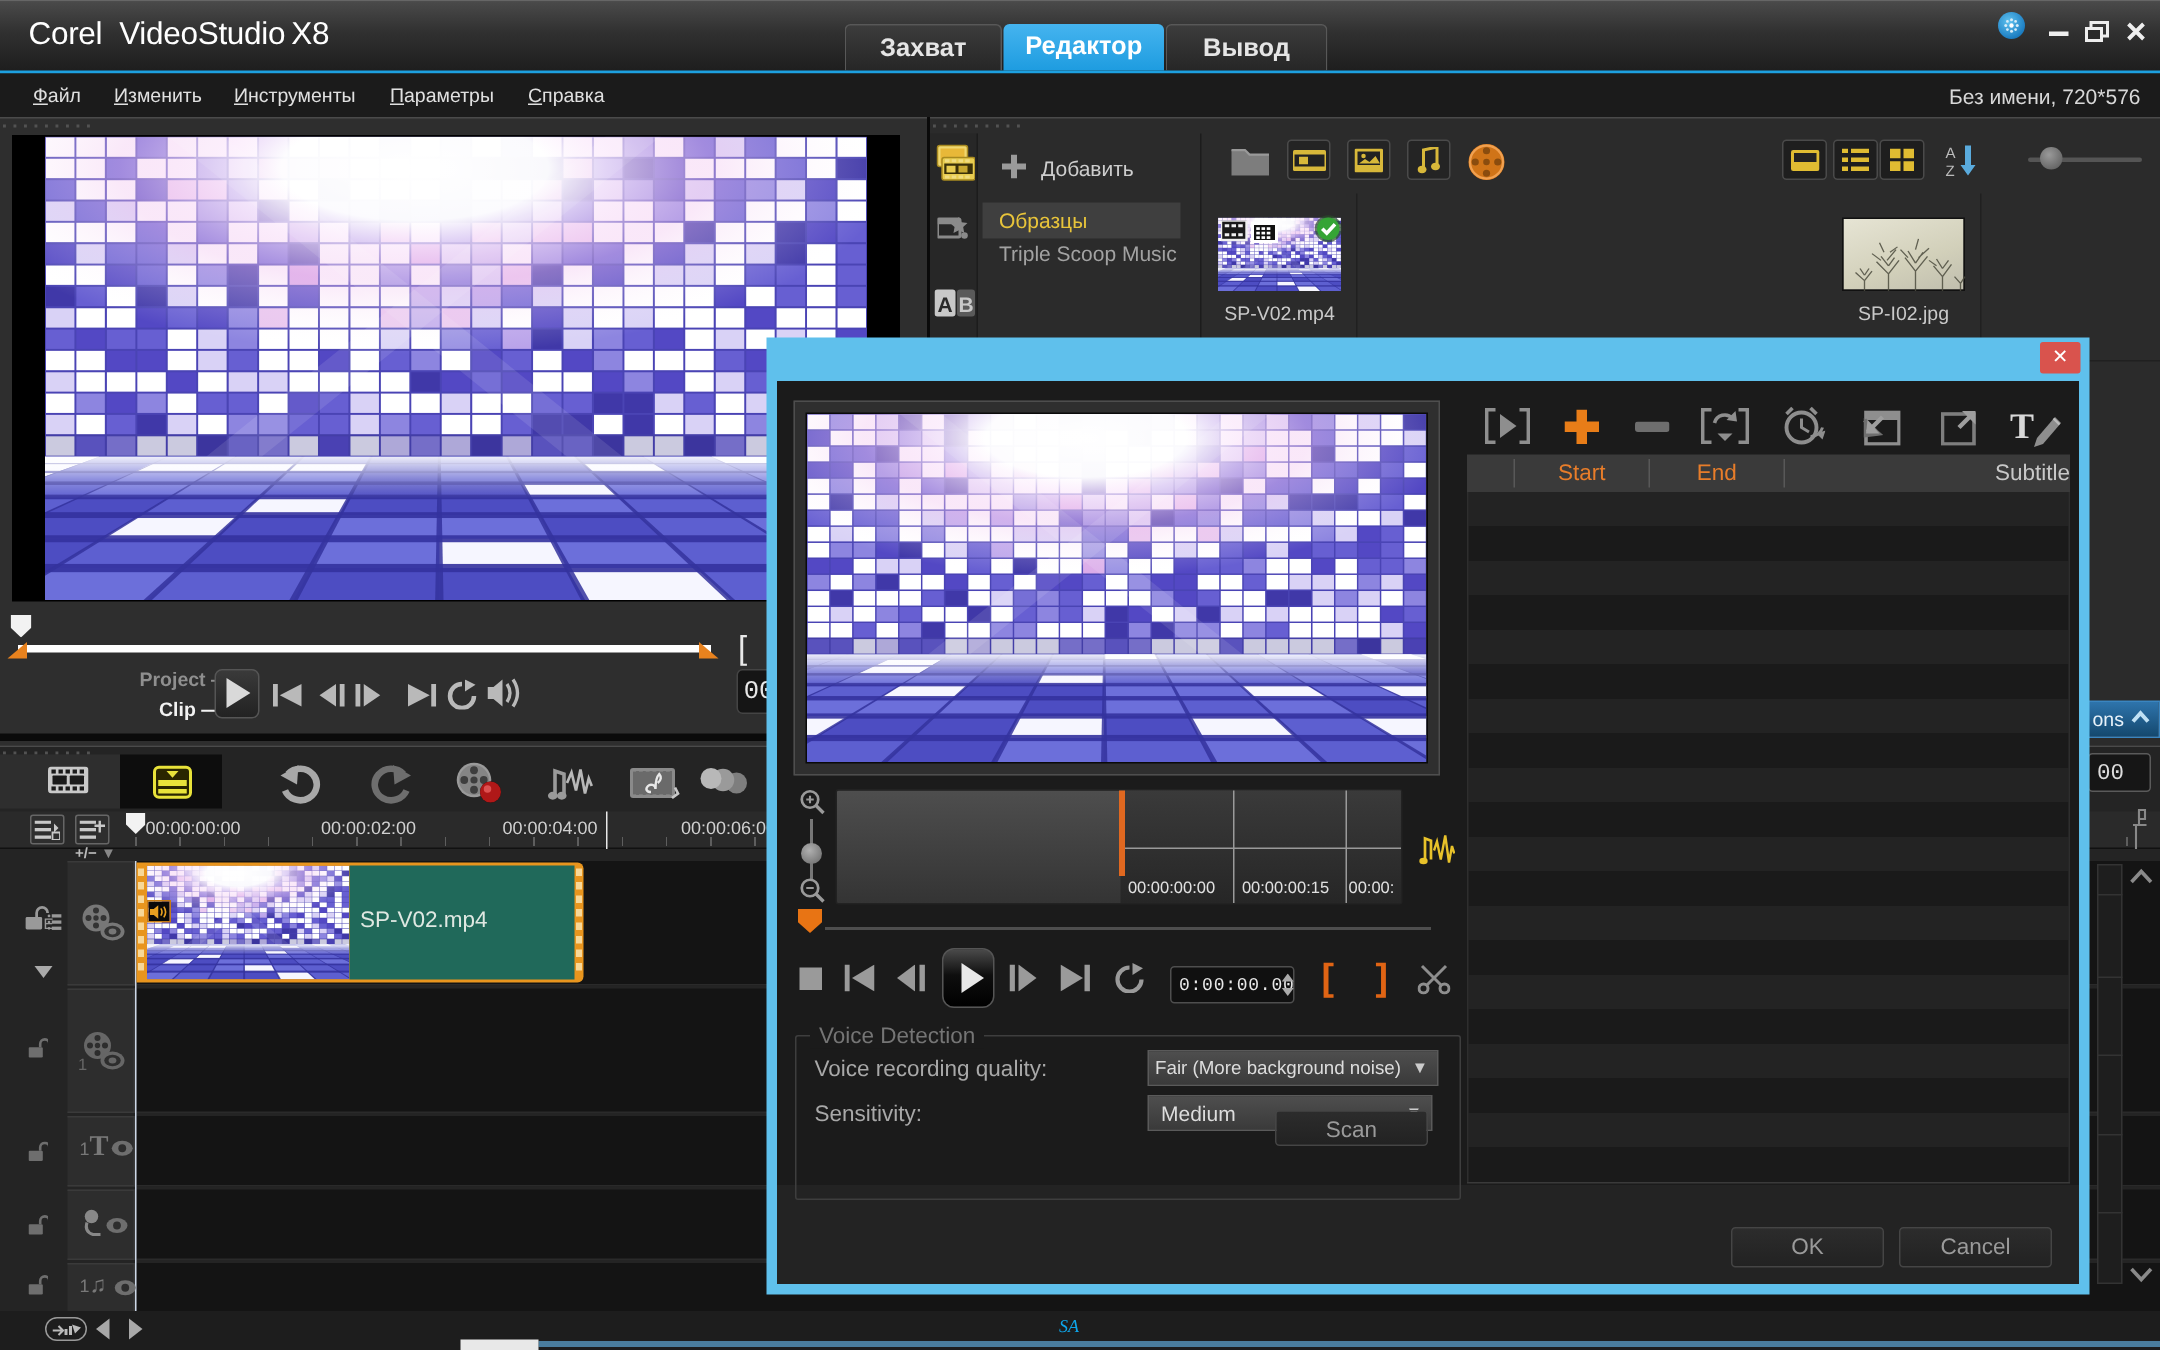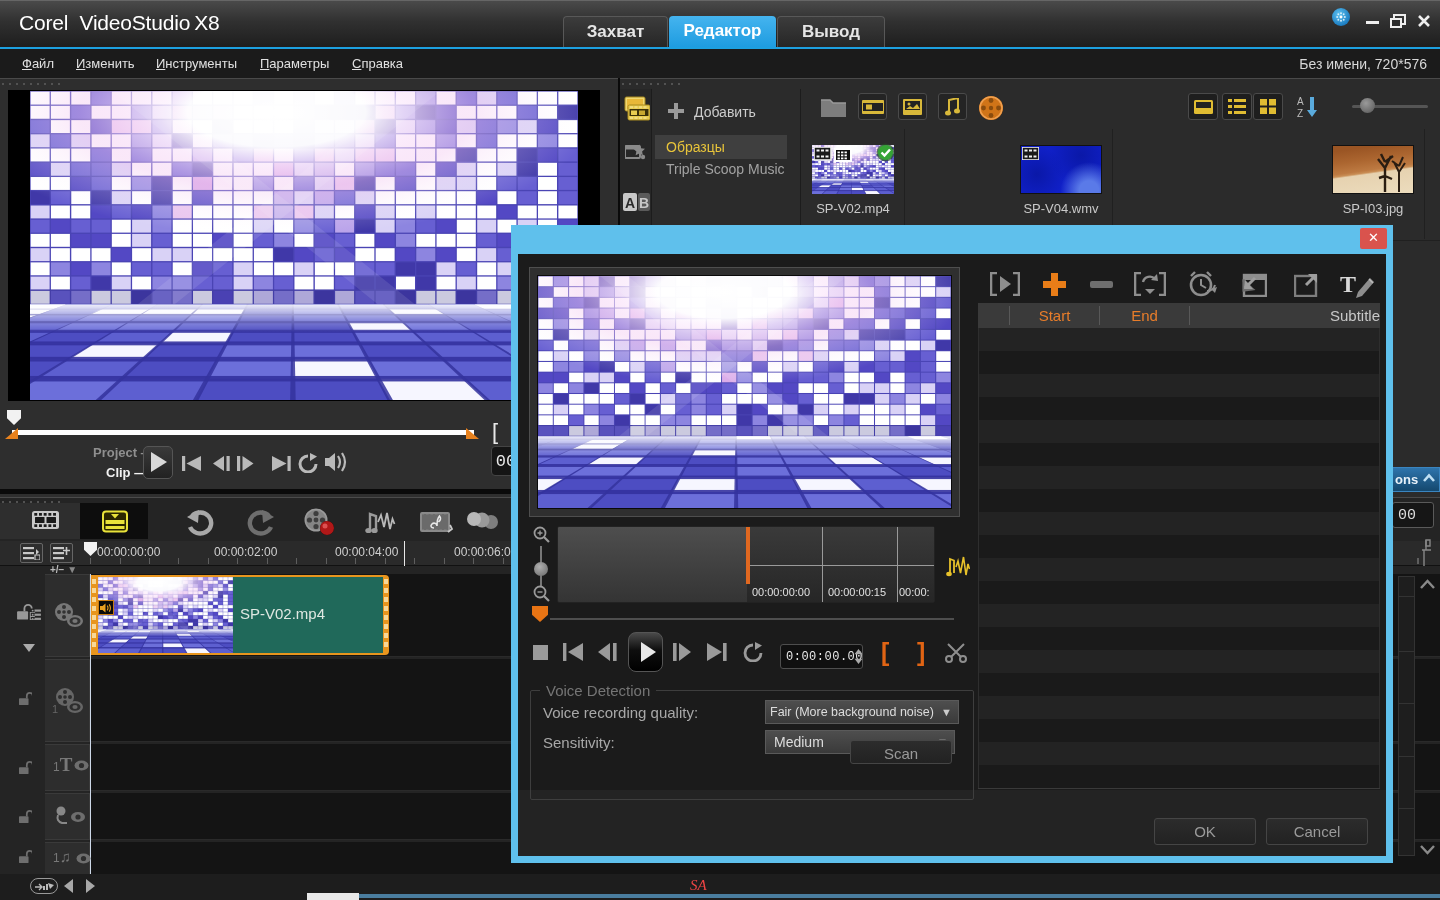--- a/index.html
+++ b/index.html
@@ -1334,21 +1334,21 @@
  <svg class="abs" style="left:676px;top:16px" width="26" height="24" viewBox="0 0 26 24">
       <text x="1" y="10" font-size="10" fill="#bbb" font-family="Liberation Sans">A</text>
       <text x="1" y="22" font-size="10" fill="#bbb" font-family="Liberation Sans">Z</text>
       <path d="M16 2v14M16 22l-5-7h10z" fill="#5aabdd"></path>
       <path d="M16 2v13" stroke="#5aabdd" stroke-width="4"></path>
     </svg>
 
  <div class="abs" style="left:732px;top:26px;width:76px;height:3px;background:#555;border-radius:2px"></div>
  <div class="abs" style="left:740px;top:19px;width:15px;height:15px;border-radius:50%;background:radial-gradient(circle at 40% 35%,#9a9a9a,#555)"></div>
 
- <div class="abs" style="left:770px;top:388px;width:50px;height:25px;background:linear-gradient(#2e74ac,#14486e);border:1px solid #3a85c0;color:#e8f2fa;font-size:13px;font-weight:bold;line-height:24px;padding-left:4px">ons <svg width="14" height="10" viewBox="0 0 14 10" style="vertical-align:1px">
+ <div class="abs" style="left:770px;top:388px;width:50px;height:25px;background:linear-gradient(#2e74ac,#14486e);border:1px solid #3a85c0;color:#e8f2fa;font-size:13px;font-weight:normal;line-height:24px;padding-left:4px">ons <svg width="14" height="10" viewBox="0 0 14 10" style="vertical-align:1px">
         <path d="M2 8l5-5.5L12 8" fill="none" stroke="#bfe0f4" stroke-width="2.6"></path>
       </svg></div>
 
  <div class="abs" style="left:175px;top:50px;width:645px;height:112px;border-bottom:1px solid #202020"></div>
 
  <div class="abs thumbcell" style="left:182px">
       <svg class="thumb" style="border:none" preserveAspectRatio="none" viewBox="0 0 592 333">
         <use href="#disco"></use>
       </svg>
    <svg class="abs" style="left:12px;top:18px" width="38" height="16" viewBox="0 0 38 16">
@@ -1375,42 +1375,32 @@
           <rect x="30.5" y="10.5" width="2.4" height="1.8"></rect>
         </g>
       </svg>
    <svg class="abs" style="left:74px;top:14px" width="19" height="19" viewBox="0 0 19 19">
         <circle cx="9.5" cy="9.5" r="9" fill="#2a4a2a" opacity="0.7"></circle>
         <circle cx="9.5" cy="9.5" r="7.5" fill="#35a435"></circle>
         <path d="M5.5 9.5l3 3l5.5-6" fill="none" stroke="#fff" stroke-width="2.4"></path>
       </svg>
    <div class="tlbl">SP-V02.mp4</div>
     </div>
- <div class="abs thumbcell" style="left:390px">
-      <div class="thumb" style="background:radial-gradient(circle at 85% 95%,#5a7ae8 0 12%,transparent 35%),radial-gradient(circle at 75% 20%,#0a18a8,transparent 45%),radial-gradient(circle at 20% 60%,#0a18a8,transparent 40%),#1020c8"></div>
-   <svg class="abs" style="left:12px;top:18px" width="17" height="13" viewBox="0 0 17 13">
-        <rect x="0" y="0" width="17" height="13" fill="#1a1a1a" stroke="#f0f0f0" stroke-width="1.6"></rect>
-        <g fill="#f0f0f0">
-          <rect x="2.5" y="2.5" width="3" height="2"></rect>
-          <rect x="7" y="2.5" width="3" height="2"></rect>
-          <rect x="11.5" y="2.5" width="3" height="2"></rect>
-          <rect x="2.5" y="8.5" width="3" height="2"></rect>
-          <rect x="7" y="8.5" width="3" height="2"></rect>
-          <rect x="11.5" y="8.5" width="3" height="2"></rect>
+ <div class="abs thumbcell" style="left:598px">
+      <div class="thumb" style="background:linear-gradient(160deg,#e6e4d4,#d2d0ba 60%,#c0beae)"></div>
+   <svg class="abs" style="left:11px;top:17px;opacity:0.85" width="82" height="48" viewBox="0 0 82 48">
+        <g stroke="#4e4e40" fill="none" stroke-width="0.9" transform="translate(0 6) scale(1 0.9)">
+          <path d="M30 48V34m0 0l-8-9m8 9l7-10m-7 4l-5-7m5 7l4-6m-9 2l-6-5m8-1l-3-7m5 13l6-8m-4 2l5-4"></path>
+          <path d="M48 48V32m0 0l-7-10m7 10l8-11m-8 5l-5-9m5 9l5-8m-10 4l-5-6m12 6l7-7m-9 1l2-8"></path>
+          <path d="M66 48V36m0 0l-6-8m6 8l6-9m-6 3l-4-7m4 7l4-6m-8 4l-5-4"></path>
+          <path d="M14 48v-9m0 0l-6-6m6 6l5-7m-5 3l-3-5m3 5l3-5"></path>
+          <path d="M78 48v-7m0 0l-4-5m4 5l3-5"></path>
         </g>
       </svg>
-   <div class="tlbl">SP-V04.wmv</div>
-    </div>
- <div class="abs thumbcell" style="left:702px">
-      <div class="thumb" style="background:linear-gradient(172deg,#9a5524 0 10%,#ac6630 32%,#bd7a42 50%,#c98e55 54%,#e6d2b0 57%,#ecdcbd 100%)"></div>
-   <svg class="abs" style="left:11px;top:17px" width="82" height="48" viewBox="0 0 82 48">
-        <path d="M52 46V22m0 0l-7-9m7 9l6-12m-6 6l-4-8m4 8l8-6M52 30l-6 2m6-2l7 3" stroke="#2a1d12" stroke-width="2.4" fill="none"></path>
-        <path d="M66 46V26m0 0l-5-10m5 10l6-9m-6 3l4-9m-4 9l-7-5" stroke="#2a1d12" stroke-width="2" fill="none"></path>
-      </svg>
-   <div class="tlbl">SP-I03.jpg</div>
+   <div class="tlbl">SP-I02.jpg</div>
     </div>
  <div class="abs" style="left:806px;top:50px;width:14px;height:112px"></div>
 </div>
 
 <div class="abs" id="timeline">
  <div class="abs grip" style="left:2px;top:2px"></div>
 
  <div class="abs" style="left:0px;top:5px;width:80px;height:36px;background:#2e2e2e"></div>
 
  <svg class="abs" style="left:32px;top:13px" width="27" height="18" viewBox="0 0 27 18">
@@ -1665,21 +1655,21 @@
 
 <div class="abs" id="bottombar">
  <div class="abs" style="left:30px;top:4px;width:28px;height:16px;border:1.5px solid #999;border-radius:8px"></div>
  <svg class="abs" style="left:35px;top:8px" width="19" height="9" viewBox="0 0 19 9">
       <path d="M0 5h6M4 2l3 3-3 3" stroke="#bbb" stroke-width="1.4" fill="none"></path>
       <path d="M8 8V4h2v4zm3 0V2h2v6z" fill="#bbb"></path>
       <path d="M13 1l6 2-4 4z" fill="#bbb"></path>
     </svg>
  <div class="abs" style="left:64px;top:5px;width:0;height:0;border:7px solid transparent;border-right:9px solid #a8a8a8;border-left:none"></div>
  <div class="abs" style="left:86px;top:5px;width:0;height:0;border:7px solid transparent;border-left:9px solid #a8a8a8;border-right:none"></div>
- <div class="abs" style="left:690px;top:3px;color:#ef4444;font-size:15px;font-style:italic;font-family:'Liberation Serif',serif">SA</div>
+ <div class="abs" style="left:706px;top:3px;color:#0ea5e9;font-size:12px;font-style:italic;font-family:'Liberation Serif',serif">SA</div>
  <div class="abs" style="left:359px;top:20px;width:1081px;height:4px;background:#4a7d9e"></div>
  <div class="abs" style="left:307px;top:19px;width:52px;height:7px;background:#e8e8e8"></div>
 </div>
 
 <div class="abs" id="dlg">
  <div class="abs" id="dlgclose">✕</div>
  <div class="abs" id="dlgbody">
   <div class="abs" id="dprev">
         <svg preserveAspectRatio="none" viewBox="0 0 592 333">
           <use href="#disco2"></use>

